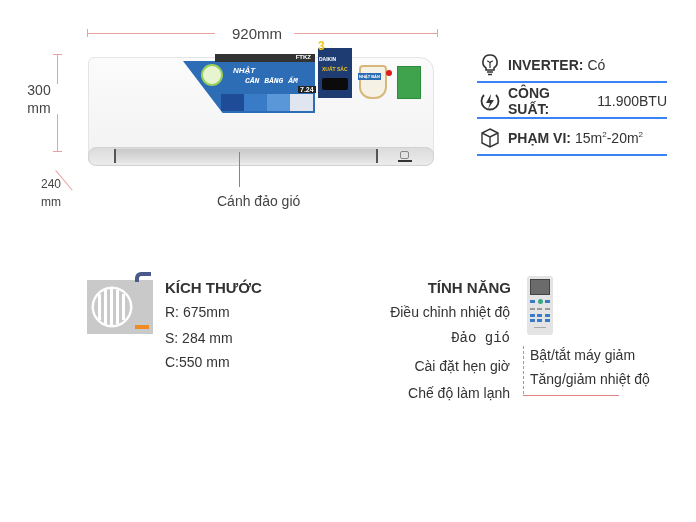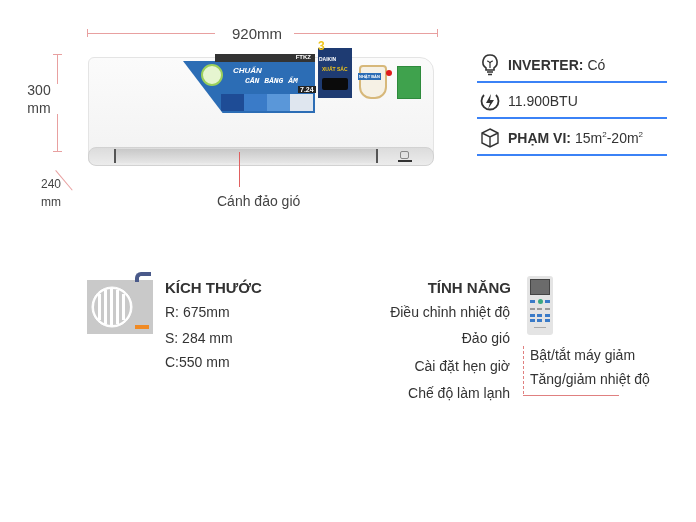--- a/index.html
+++ b/index.html
@@ -59,21 +59,21 @@
   <div>mm</div>
 </div>
 
 <div class="ac-body"></div>
 <div class="banner"></div>
 <div class="banner-top">
     <span>FTKZ</span>
   </div>
 <div class="hybrid"></div>
 <div class="banner-title">
-  <div>CHUẨN</div>
+  <div>NHẬT</div>
   <div style="margin-left:12px;font-family:Liberation Mono, monospace;">CÂN BẰNG ẨM</div>
 </div>
 <div class="abs" style="left:298px; top:86px; font-size:7px; font-weight:bold; color:#fff; background:#222; padding:0 2px;">7.24</div>
 <div class="abs" style="left:221px; top:94px; width:92px; height:17px; background:linear-gradient(90deg,#1e4c96 0 25%,#3a7bc8 25% 50%,#5a97d9 50% 75%,#dfe6ef 75%);"></div>
 
 <div class="daikin-badge">
   <div class="three">3</div>
   <div class="txt">DAIKIN</div>
   <div class="txt" style="top:18px; left:4px; color:#f0c419;">XUẤT SẮC</div>
   <div style="position:absolute; left:4px; top:30px; width:26px; height:12px; background:#0b0b0b; border-radius:2px;"></div>
@@ -103,20 +103,21 @@
   <span class="spec-label">INVERTER:</span>
   <span class="spec-value">Có</span>
 </div>
 <div class="spec-row" style="top:84px;">
   <span class="spec-icon">
     <svg width="22" height="22" viewBox="0 0 22 22">
         <path d="M5 5a8.5 8.5 0 1 0 12 0" fill="none" stroke="#333" stroke-width="1.8"></path>
         <path d="M12 4l-5 9h4l-2 6 6-9h-4z" fill="#333"></path>
       </svg>
   </span>
+  <span class="spec-label">CÔNG SUẤT:</span>
   <span class="spec-value">11.900BTU</span>
 </div>
 <div class="spec-row" style="top:121px;">
   <span class="spec-icon">
     <svg width="20" height="22" viewBox="0 0 20 22">
         <path d="M10 2l8 4v10l-8 4-8-4V6z M2 6l8 4 8-4 M10 10v10" fill="none" stroke="#333" stroke-width="1.4"></path>
       </svg>
   </span>
   <span class="spec-label">PHẠM VI:</span>
   <span class="spec-value"><span>15m</span><sup>2</sup><span>-20m</span><sup>2</sup></span>
@@ -137,21 +138,21 @@
   </svg>
 </div>
 <div class="abs" style="left:135px; top:272px; width:16px; height:10px; border-top:4px solid #4a5a8a; border-left:4px solid #4a5a8a; border-radius:6px 0 0 0;"></div>
 <div class="section-title" style="left:165px; top:279px;">KÍCH THƯỚC</div>
 <div class="line-text" style="left:165px; top:304px;">R: 675mm</div>
 <div class="line-text" style="left:165px; top:330px;">S: 284 mm</div>
 <div class="line-text" style="left:165px; top:354px;">C:550 mm</div>
 
 <div class="section-title" style="right:185px; top:279px; text-align:right;">TÍNH NĂNG</div>
 <div class="line-text" style="right:186px; top:304px; text-align:right;">Điều chỉnh nhiệt độ</div>
-<div class="line-text" style="right:186px; top:330px; text-align:right;">Đảo gió</div>
+<div class="line-text" style="right:186px; top:330px; text-align:right;font-family:Liberation Mono, monospace;">Đảo gió</div>
 <div class="line-text" style="right:186px; top:358px; text-align:right;">Cài đặt hẹn giờ</div>
 <div class="line-text" style="right:186px; top:385px; text-align:right;">Chế độ làm lạnh</div>
 
 <div class="abs" style="left:527px; top:276px; width:26px; height:59px; background:#e4e4e4; border-radius:3px;">
   <div style="position:absolute; left:3px; top:3px; width:20px; height:16px; background:#6b6b6b; border:1px solid #444;"></div>
   <div style="position:absolute; left:3px; top:24px; width:5px; height:3px; background:#3a7bc8;"></div>
   <div style="position:absolute; left:11px; top:23px; width:5px; height:5px; border-radius:50%; background:#3aa880;"></div>
   <div style="position:absolute; left:18px; top:24px; width:5px; height:3px; background:#3a7bc8;"></div>
   <div style="position:absolute; left:3px; top:32px; width:20px; height:2px; background:repeating-linear-gradient(90deg,#9a9a9a 0 5px,transparent 5px 7.5px);"></div>
   <div style="position:absolute; left:3px; top:38px; width:20px; height:3px; background:repeating-linear-gradient(90deg,#3a7bc8 0 5px,transparent 5px 7.5px);"></div>

